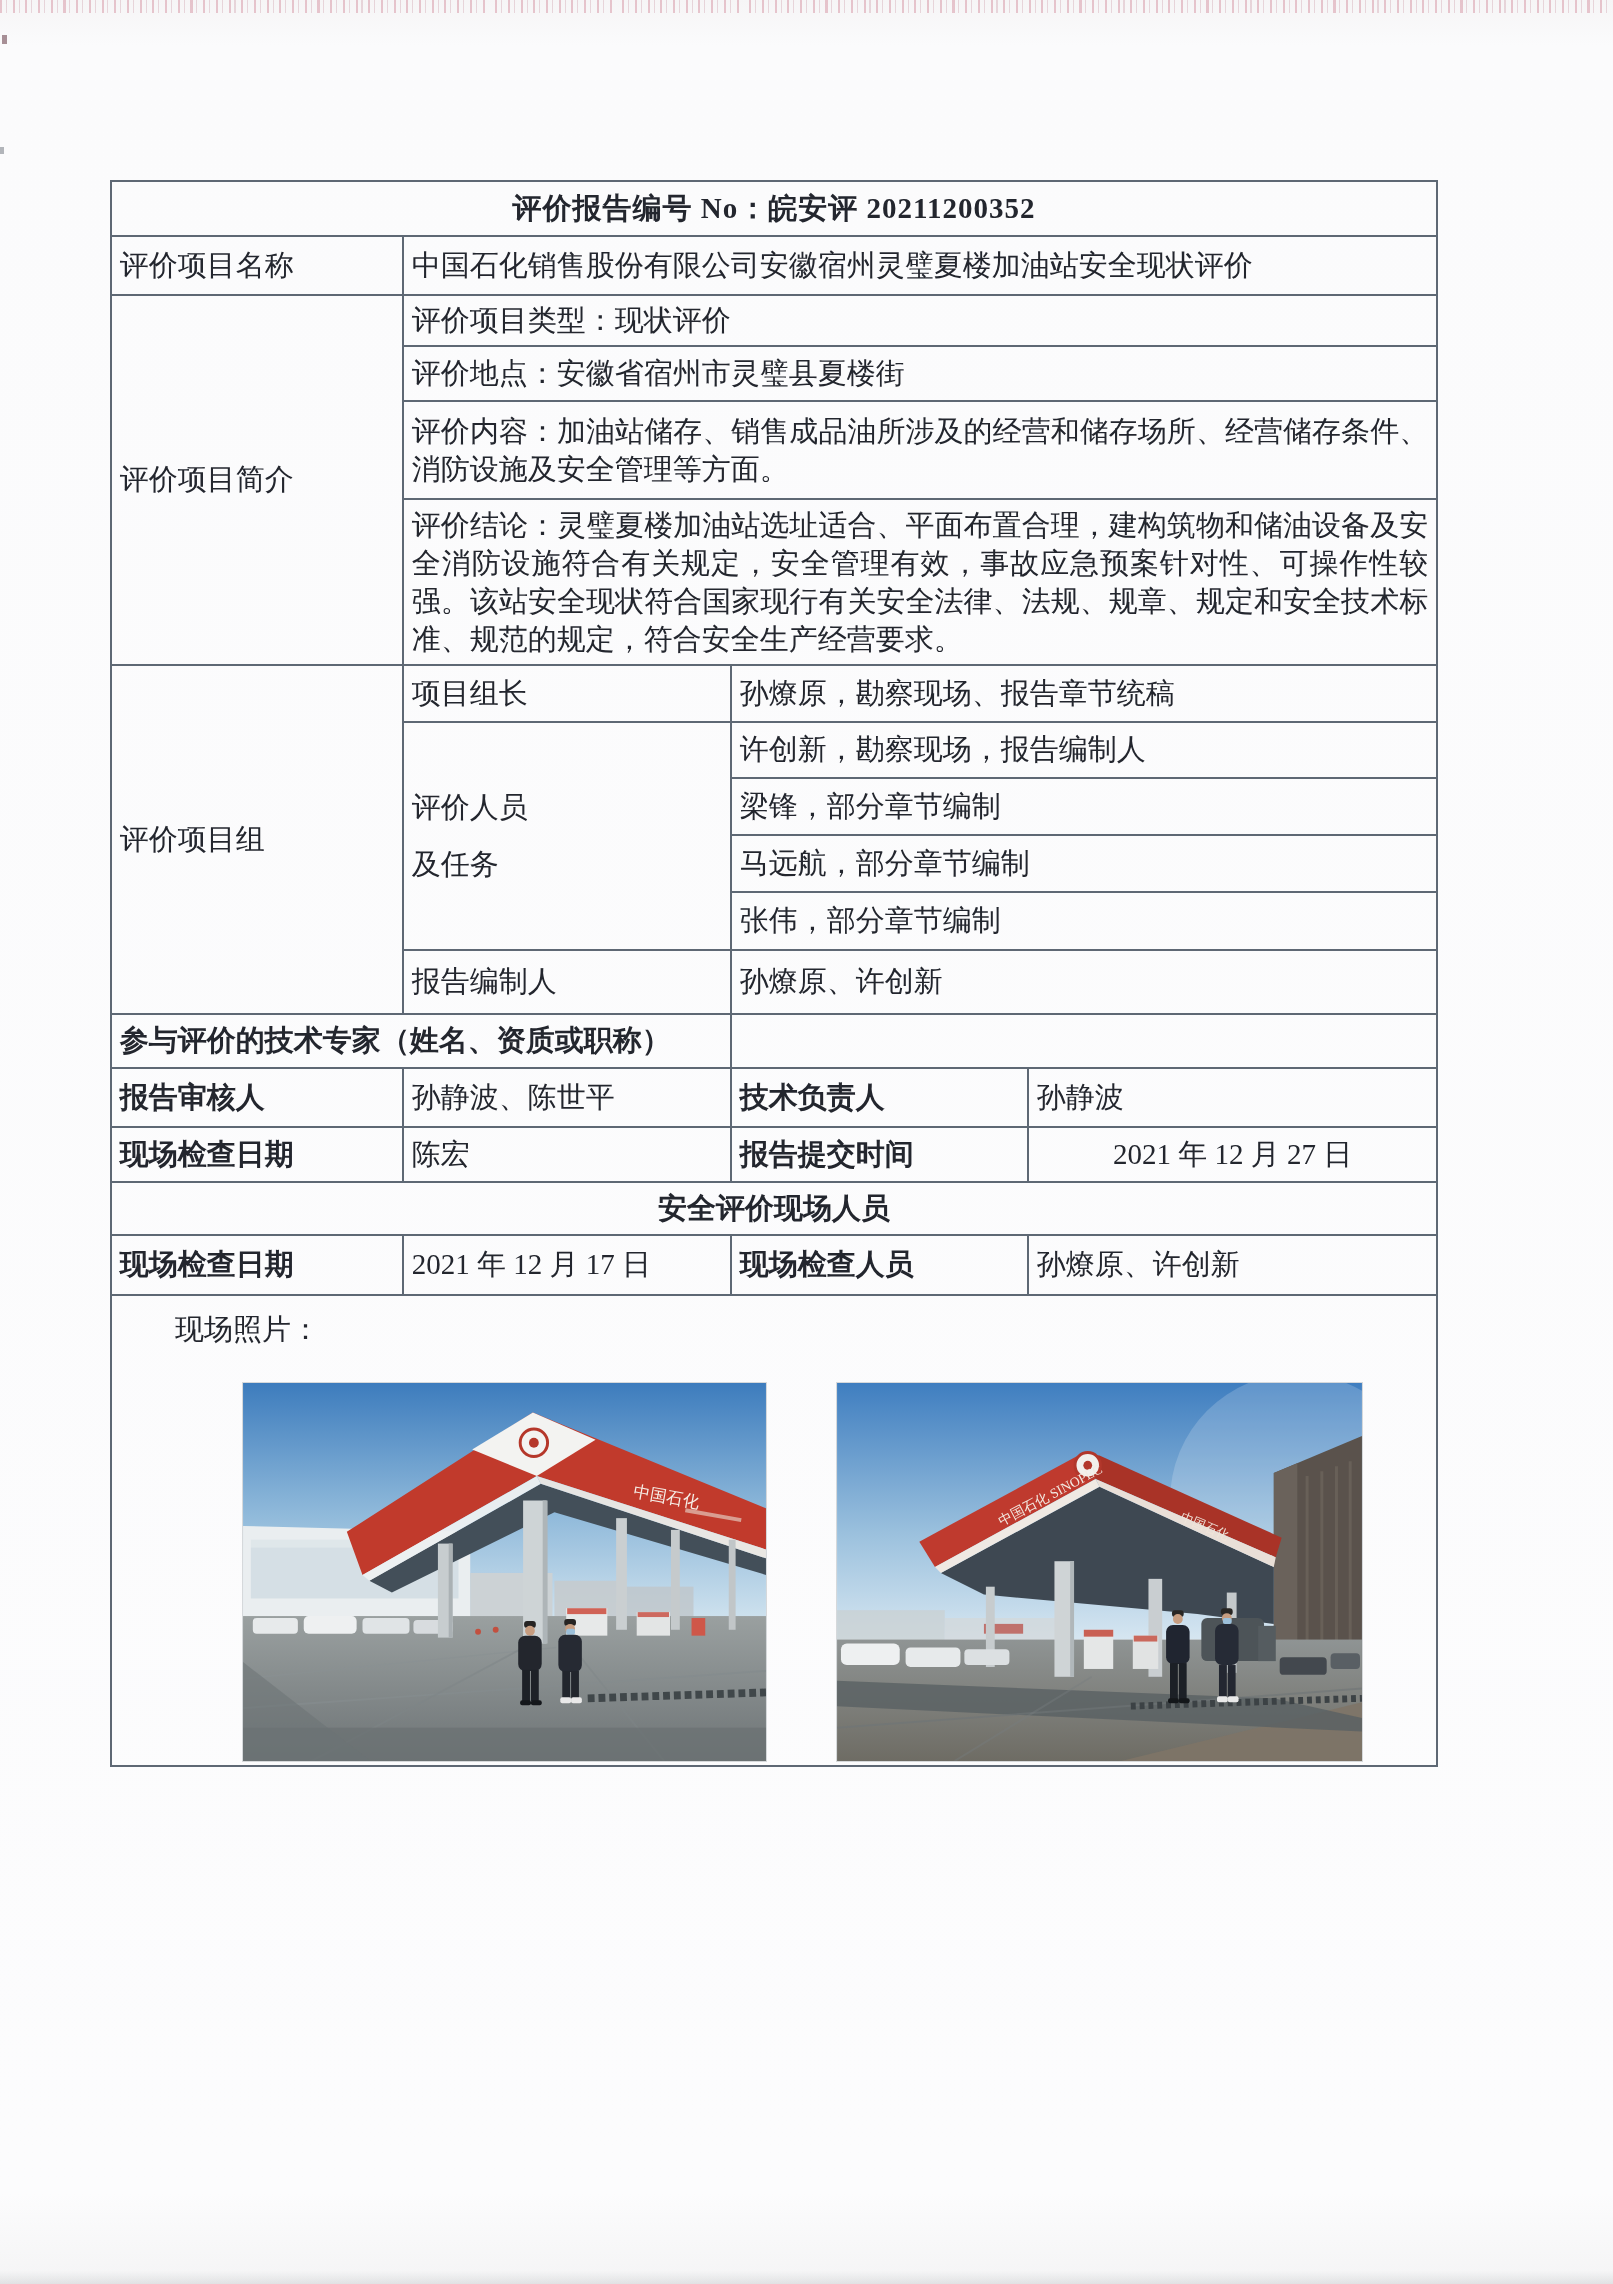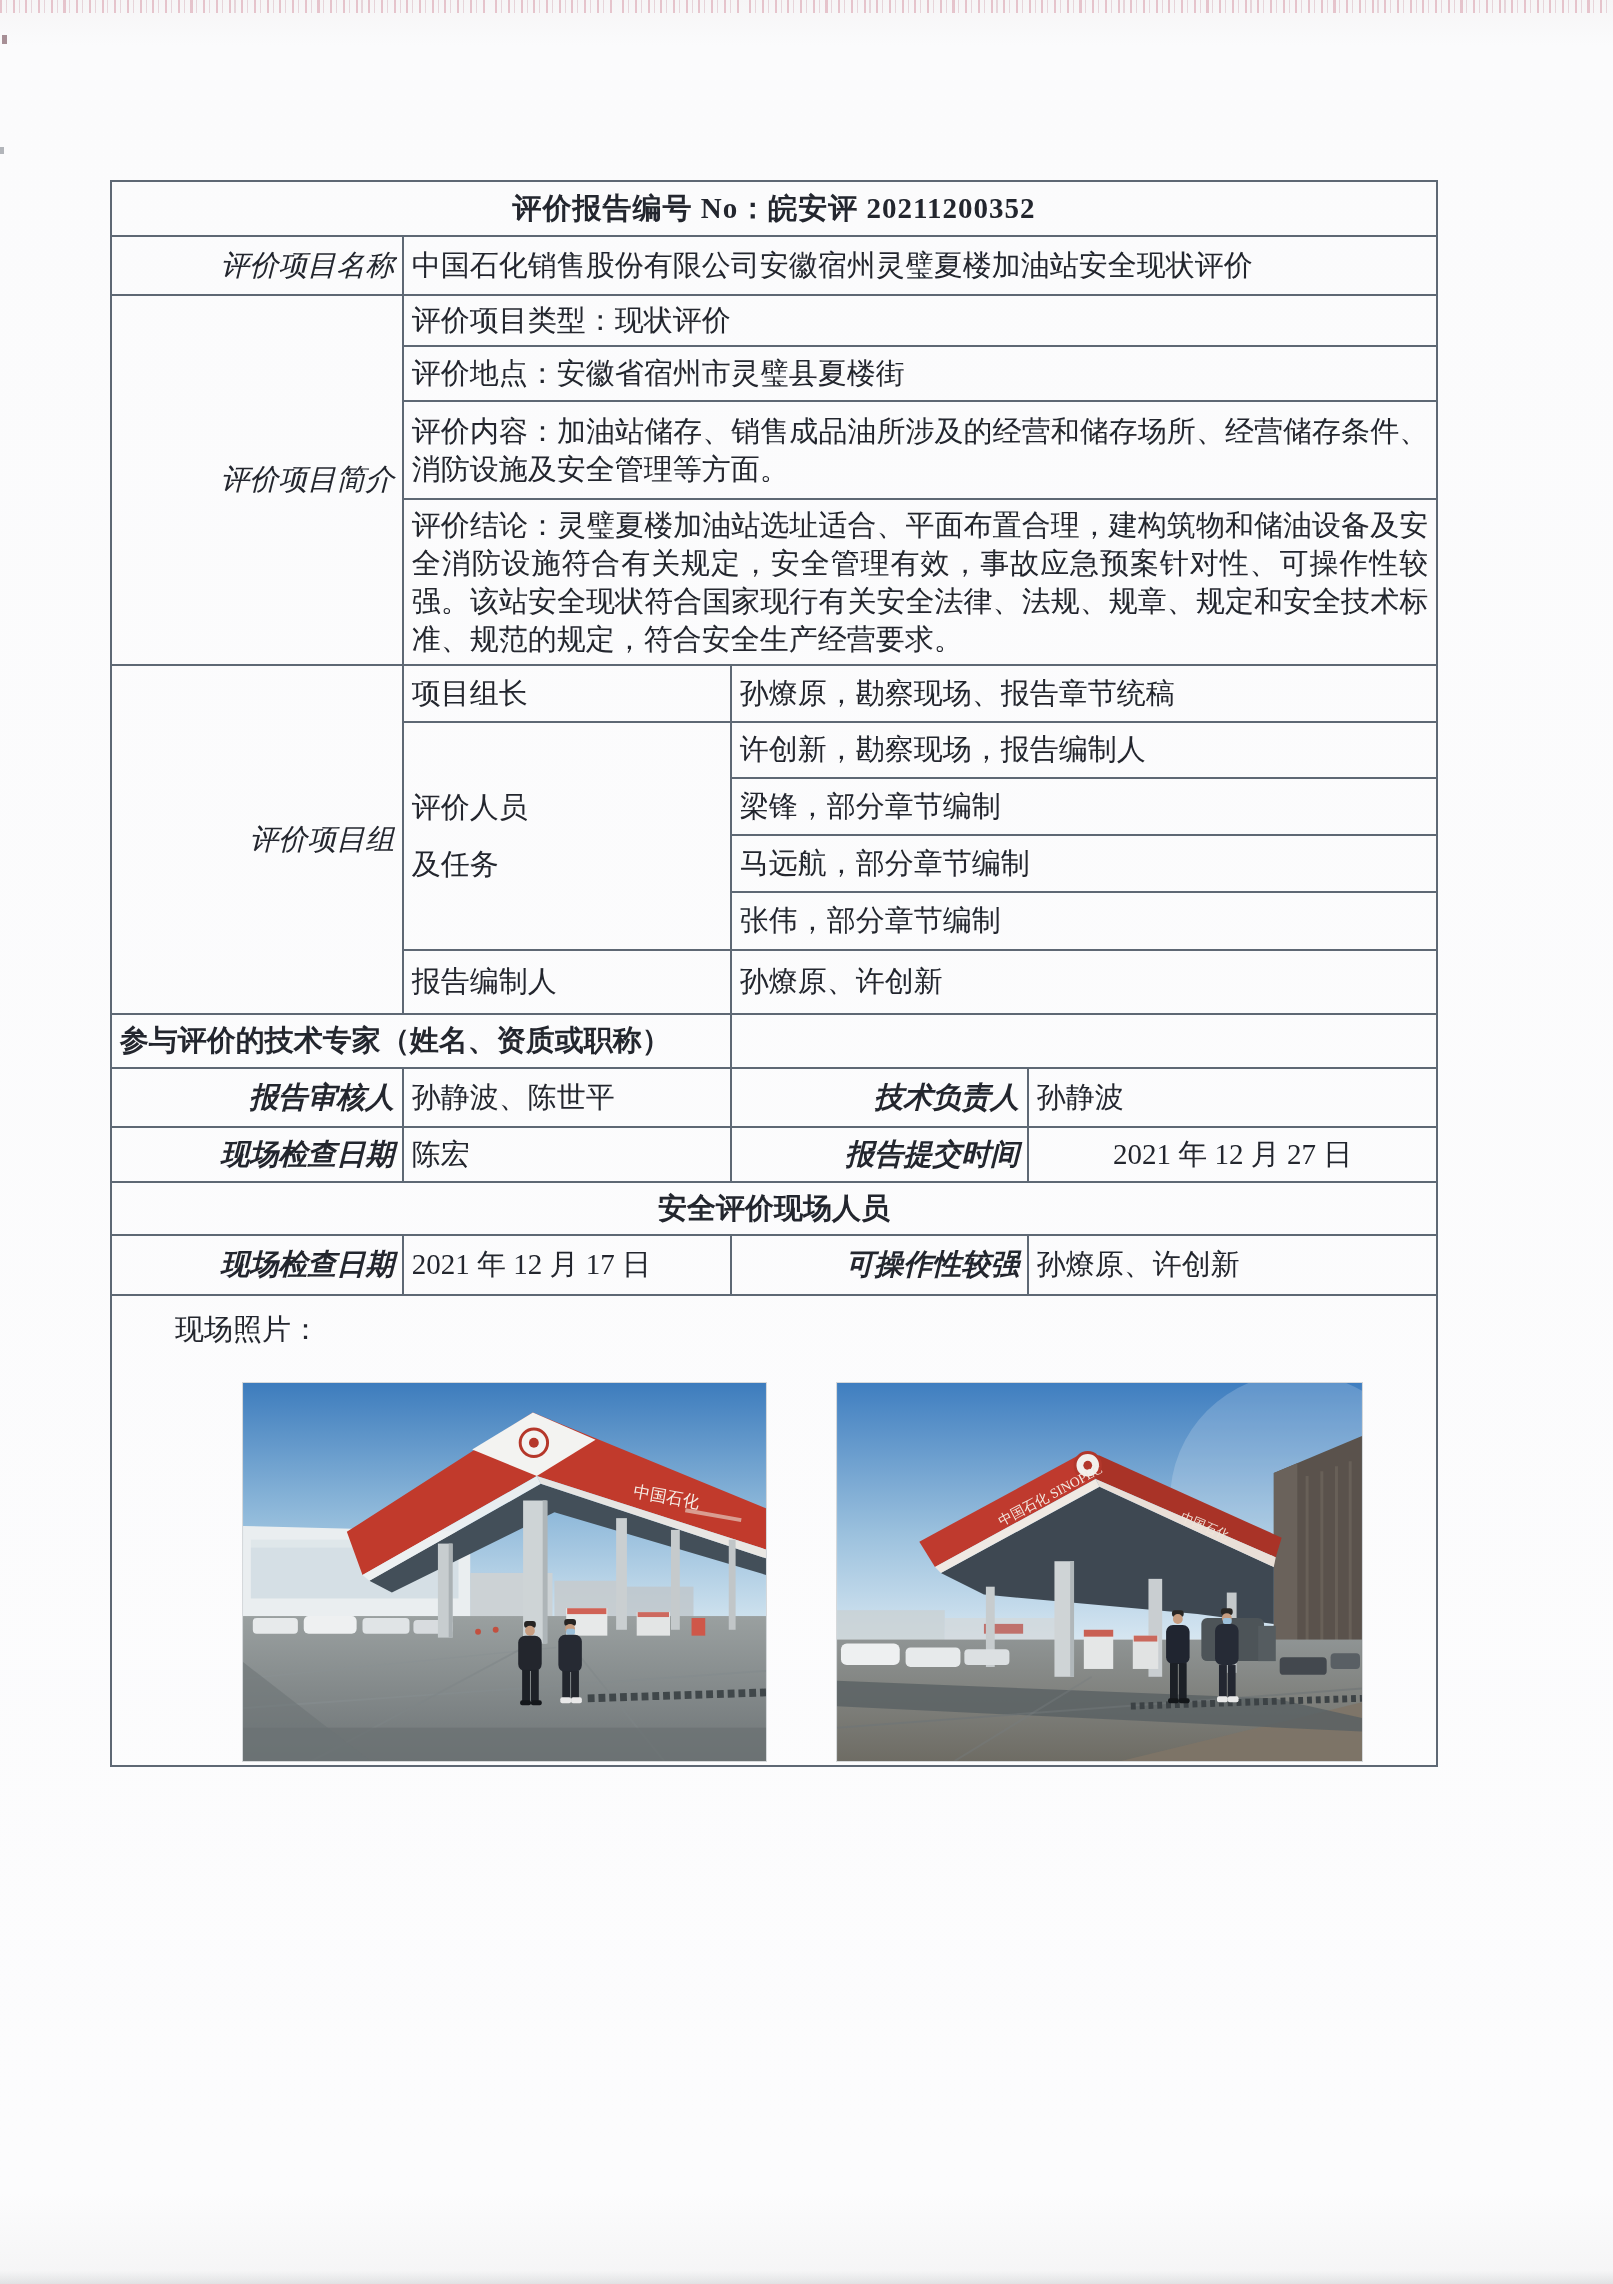--- a/index.html
+++ b/index.html
@@ -43,21 +43,21 @@
     font-size:29px;
     padding:2px 7.8px;
     overflow:hidden;
   }
   .r1{height:55px}.r2{height:59px}.r3{height:51px}.r4{height:55px}
   .r5{height:98px}.r6{height:166px}.r7{height:57px}.r8{height:56px}
   .r9{height:57px}.r10{height:57px}.r11{height:58px}.r12{height:64px}
   .r13{height:54px}.r14{height:59px}.r15{height:55px}.r16{height:53px}
   .r17{height:60px}.r18{height:471px}
   td.hdr{font-weight:bold;text-align:center;font-size:30px;letter-spacing:1px;}
-  td.lblc{text-align:right;font-style:italic;}
+  td.lblc{text-align:left;}
   td.bold{font-weight:bold;border-radius:16px;}
   td.val{text-align:left;padding-left:13.7px;}
   td.just{text-align:justify;line-height:38px;padding:5.9px 9.8px 5.9px 13.7px;}
   td.pre{white-space:pre-line;line-height:57px;}
   td.c{text-align:center;}
   td.photo-cell{position:relative;padding:0;}
   .photo-label{position:absolute;left:63px;top:14px;font-size:29px;}
   .photo{position:absolute;top:87px;outline:1px solid rgba(100,110,120,.25);}
   .photo.left{left:131px;}
   .photo.right{left:725px;}
@@ -147,21 +147,21 @@
       <td class="c">2021 年 12 月 27 日</td>
     </tr>
 
     <tr class="r16">
       <td colspan="4" class="c bold">安全评价现场人员</td>
     </tr>
 
     <tr class="r17">
       <td class="lblc bold">现场检查日期</td>
       <td class="val">2021 年 12 月 17 日</td>
-      <td class="lblc bold">可操作性较强</td>
+      <td class="lblc bold">现场检查人员</td>
       <td class="val">孙燎原、许创新</td>
     </tr>
 
     <tr class="r18">
       <td colspan="4" class="photo-cell">
         <span class="photo-label">现场照片：</span>
 
         <svg class="photo left" width="523" height="378" viewBox="0 0 534 386" style="font-size:30px">
           <defs>
             <linearGradient id="skyL" x1="0" y1="0" x2="0" y2="1">

